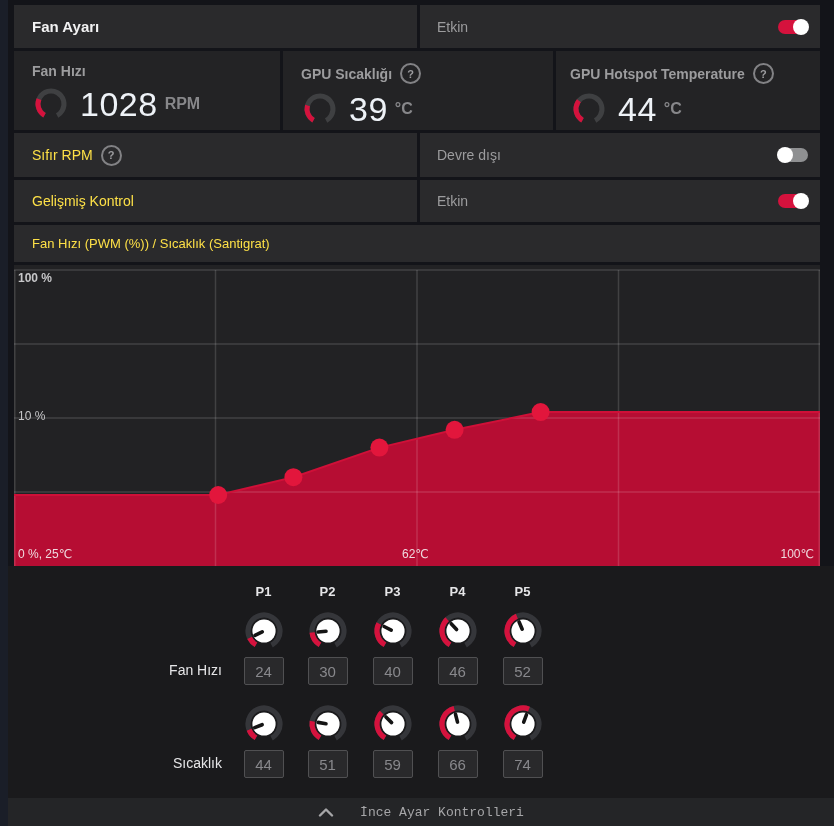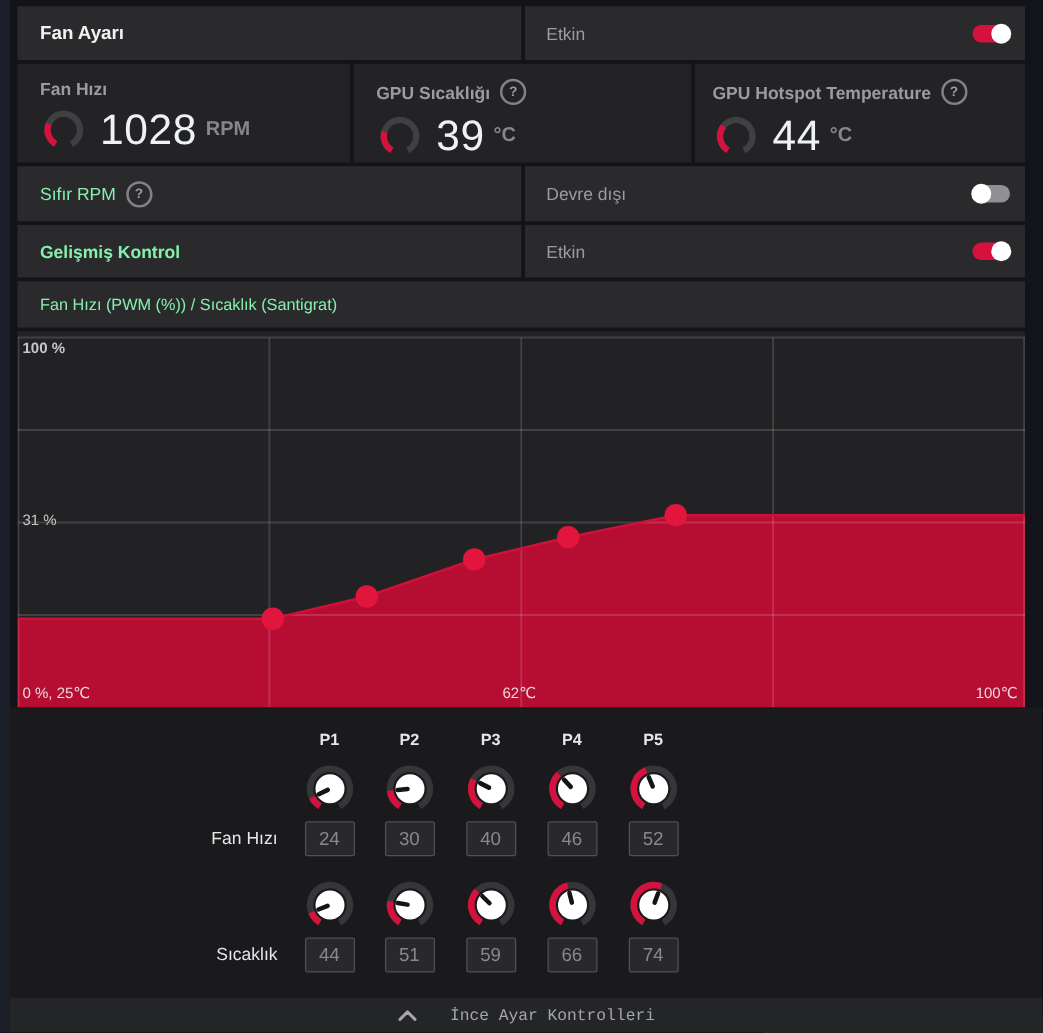--- a/index.html
+++ b/index.html
@@ -5,21 +5,21 @@
   html,body{margin:0;padding:0;}
   body{
     width:834px;height:826px;position:relative;overflow:hidden;
     background:#131419;
     font-family:"Liberation Sans","DejaVu Sans",sans-serif;
     -webkit-font-smoothing:antialiased;
   }
   .left-strip{position:absolute;left:0;top:0;width:8px;height:826px;background:#1a1e28;}
   .panel{position:absolute;background:#2a2a2c;}
   .cell-dark{background:#232325;}
-  .row-label{color:#86efac;font-size:14px;}
+  .row-label{color:#fde047;font-size:14px;}
   .row-status{color:#9c9c9e;font-size:14px;}
   .flexrow{display:flex;align-items:center;}
   .title-text{color:#f2f2f3;font-size:15px;font-weight:bold;}
   .metric-label{color:#9c9c9e;font-size:14px;font-weight:bold;}
   .metric-value{color:#eef2f7;font-size:34px;font-weight:400;letter-spacing:.5px;margin-left:10px;line-height:1;}
   .metric-unit{color:#87878a;font-size:16px;margin-left:7px;font-weight:bold;}
   .help{width:17px;height:17px;border-radius:50%;border:2px solid #828285;color:#9d9da0;
         font-size:11px;font-weight:bold;display:inline-flex;align-items:center;justify-content:center;
         margin-left:8px;flex:0 0 auto;}
   
@@ -112,21 +112,21 @@
 </div>
 <div class="panel flexrow" style="left:420px;top:133px;width:400px;height:44px;">
   <span class="row-status" style="margin-left:17px;">Devre dışı</span>
   <span style="flex:1"></span>
   <span class="toggle off" style="margin-right:12px;">
       <span class="toggle-knob"></span>
     </span>
 </div>
 
 <div class="panel flexrow" style="left:14px;top:180px;width:403px;height:42px;">
-  <span class="row-label" style="margin-left:18px;font-weight:bold;">Gelişmiş Kontrol</span>
+  <span class="row-label" style="margin-left:18px;">Gelişmiş Kontrol</span>
 </div>
 <div class="panel flexrow" style="left:420px;top:180px;width:400px;height:42px;">
   <span class="row-status" style="margin-left:17px;">Etkin</span>
   <span style="flex:1"></span>
   <span class="toggle on" style="margin-right:12px;">
       <span class="toggle-knob"></span>
     </span>
 </div>
 
 <div class="panel flexrow" style="left:14px;top:225px;width:806px;height:37px;">
@@ -146,21 +146,21 @@
       <line x1="604.5" y1="5" x2="604.5" y2="301" stroke="rgba(255,255,255,0.14)" stroke-width="1.5"></line>
       <line x1="805.25" y1="5" x2="805.25" y2="301" stroke="rgba(255,255,255,0.14)" stroke-width="1.5"></line>
       <polyline points="0,230.0 204.2,230.0 279.4,212.2 365.4,182.6 440.6,164.8 526.6,147.1 806,147.1" fill="none" stroke="#cf1038" stroke-width="2"></polyline>
       <circle cx="204.2" cy="230.0" r="9" fill="#e2163c"></circle>
       <circle cx="279.4" cy="212.2" r="9" fill="#e2163c"></circle>
       <circle cx="365.4" cy="182.6" r="9" fill="#e2163c"></circle>
       <circle cx="440.6" cy="164.8" r="9" fill="#e2163c"></circle>
       <circle cx="526.6" cy="147.1" r="9" fill="#e2163c"></circle>
     </svg>
   <div class="axis-label axis-top" style="left:4px;top:6px;font-weight:bold;">100 %</div>
-  <div class="axis-label axis-top" style="left:4px;top:144px;">31 %</div>
+  <div class="axis-label axis-top" style="left:4px;top:144px;">10 %</div>
   <div class="axis-label axis-bottom" style="left:4px;bottom:5px;">0 %, 25℃</div>
   <div class="axis-label axis-bottom" style="left:388px;bottom:5px;">62℃</div>
   <div class="axis-label axis-bottom" style="right:6px;bottom:5px;">100℃</div>
 </div>
 
 <div id="knob-band">
   <div class="band-label" style="top:96px;">Fan Hızı</div>
   <div class="band-label" style="top:189px;">Sıcaklık</div>
 <div class="pt-label" style="left: 223px; top: 18px; width: 65px;">P1</div>
     <div class="knob-wrap" style="left: 223px; top: 43px;">

